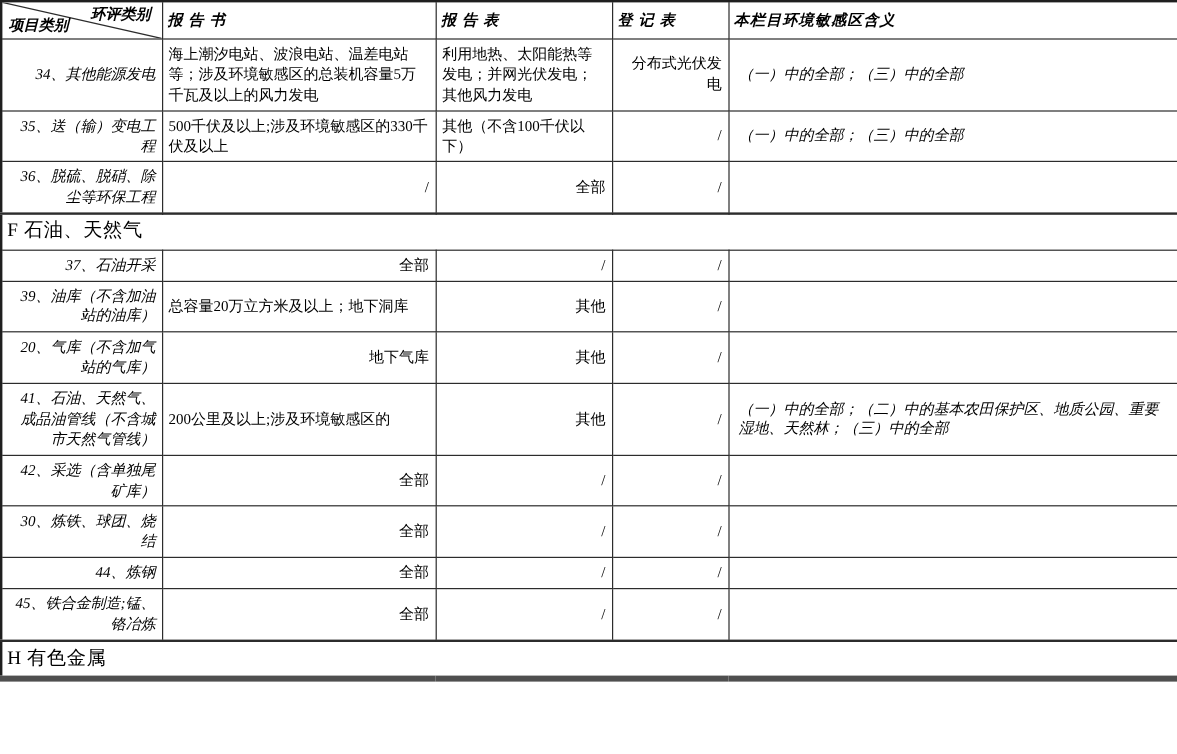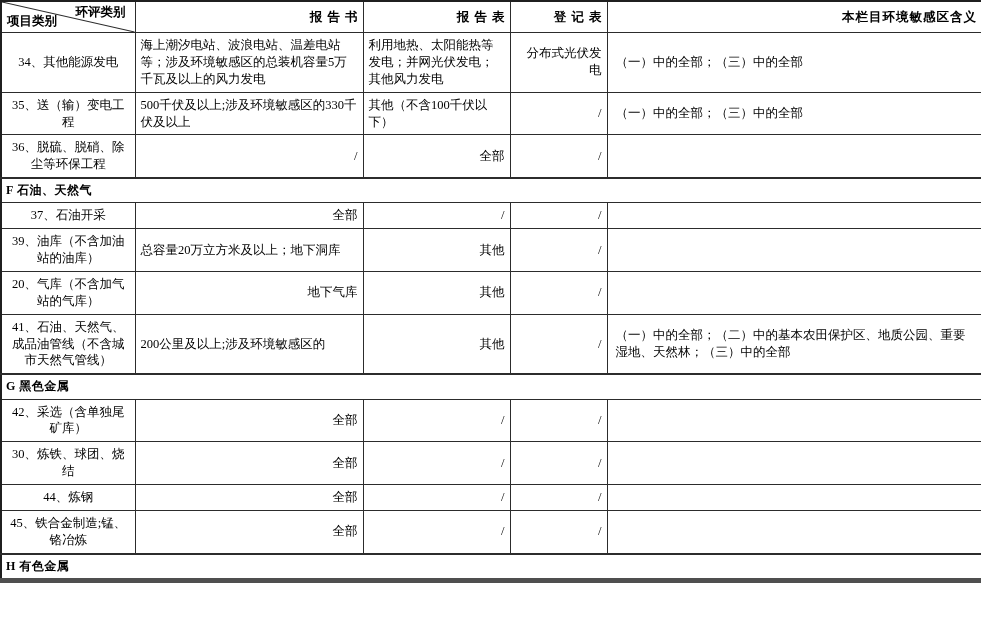--- a/index.html
+++ b/index.html
@@ -35,52 +35,53 @@
     border: 1px solid #2c2c2c;
     font-size: 12.5px;
     line-height: 1.35;
     padding: 4px 5px;
     vertical-align: middle;
     word-break: break-all;
   }
   thead th {
     font-weight: bold;
     height: 26px;
-    text-align: right;
+    text-align: left;
     letter-spacing: 1px;
     padding: 2px 4px;
+    font-style: italic;
   }
   
   th.corner {
     position: relative;
     padding: 0;
     letter-spacing: 0;
   }
   th.corner svg { position: absolute; left: 0; top: 0; width: 100%; height: 100%; }
   .corner-top {
     position: absolute; top: 2px; right: 9px;
     font-size: 12.5px; font-weight: bold;
   }
   .corner-bottom {
     position: absolute; bottom: 2px; left: 5px;
     font-size: 12.5px; font-weight: bold;
   }
 
-  td.c0 { text-align: center; }
+  td.c0 { text-align: right; font-style: italic; }
   td.c1, td.c2, td.c3 { text-align: right; }
-  td.c4 { text-align: left; padding-left: 8px; }
+  td.c4 { text-align: left; padding-left: 8px; font-style: italic; }
   td.left { text-align: left; }
 
   tr.section-row td {
-    font-weight: bold;
+    font-weight: normal;
     text-align: left;
     border-top: 2px solid #2c2c2c;
     border-bottom: 1px solid #2c2c2c;
     padding: 3px 4px 4px 4px;
-    font-size: 12px;
+    font-size: 16px;
     letter-spacing: 0.5px;
   }
 </style>
 </head>
 <body>
 
 <div class="page">
   <table class="catalog">
     <colgroup>
       <col class="c0">
@@ -150,23 +151,20 @@
           <td class="c3">/</td>
           <td class="c4"></td>
         </tr>
         <tr>
           <td class="c0">41、石油、天然气、成品油管线（不含城市天然气管线）</td>
           <td class="c1 left">200公里及以上;涉及环境敏感区的</td>
           <td class="c2">其他</td>
           <td class="c3">/</td>
           <td class="c4">（一）中的全部；（二）中的基本农田保护区、地质公园、重要湿地、天然林；（三）中的全部</td>
         </tr>
-        <tr class="section-row">
-          <td colspan="5">G 黑色金属</td>
-        </tr>
         <tr>
           <td class="c0">42、采选（含单独尾矿库）</td>
           <td class="c1">全部</td>
           <td class="c2">/</td>
           <td class="c3">/</td>
           <td class="c4"></td>
         </tr>
         <tr>
           <td class="c0">30、炼铁、球团、烧结</td>
           <td class="c1">全部</td>

